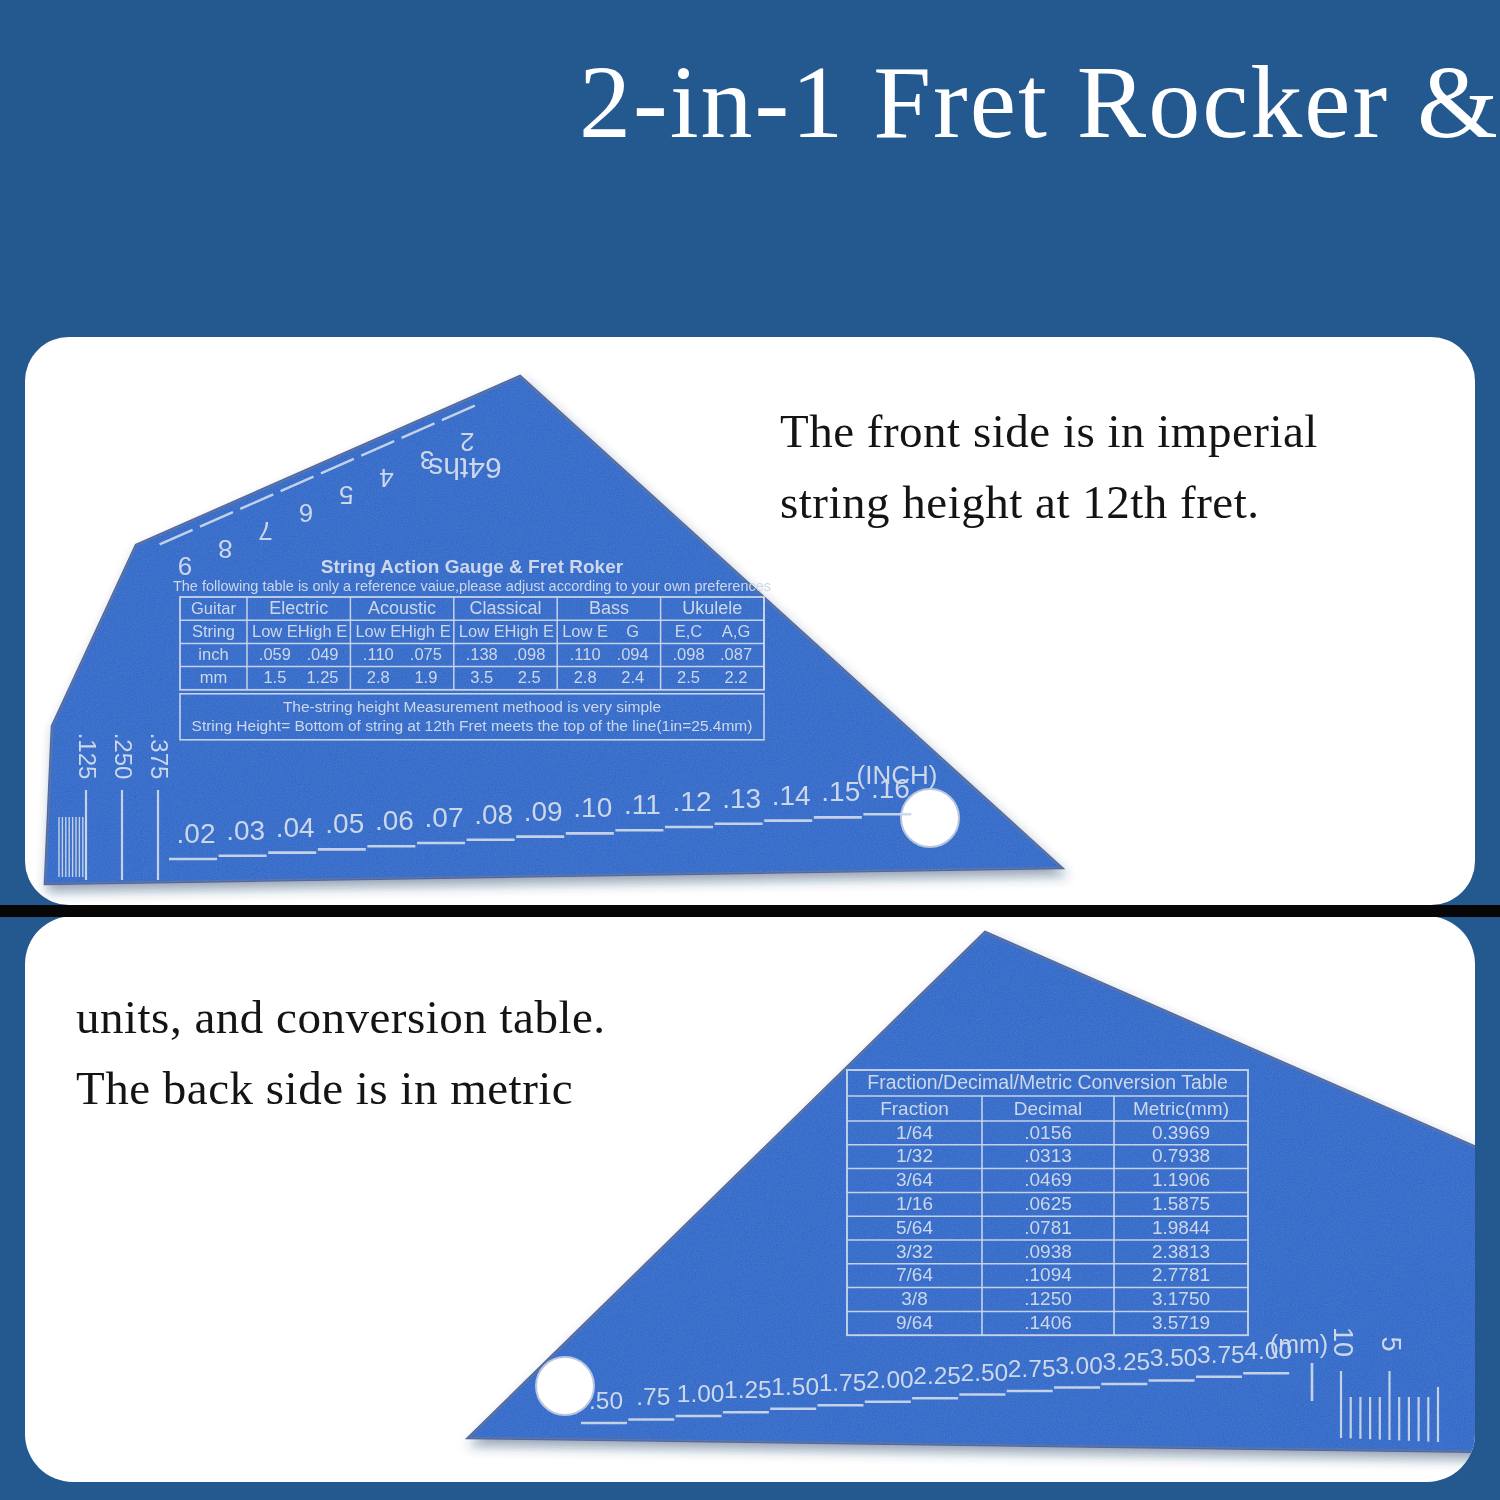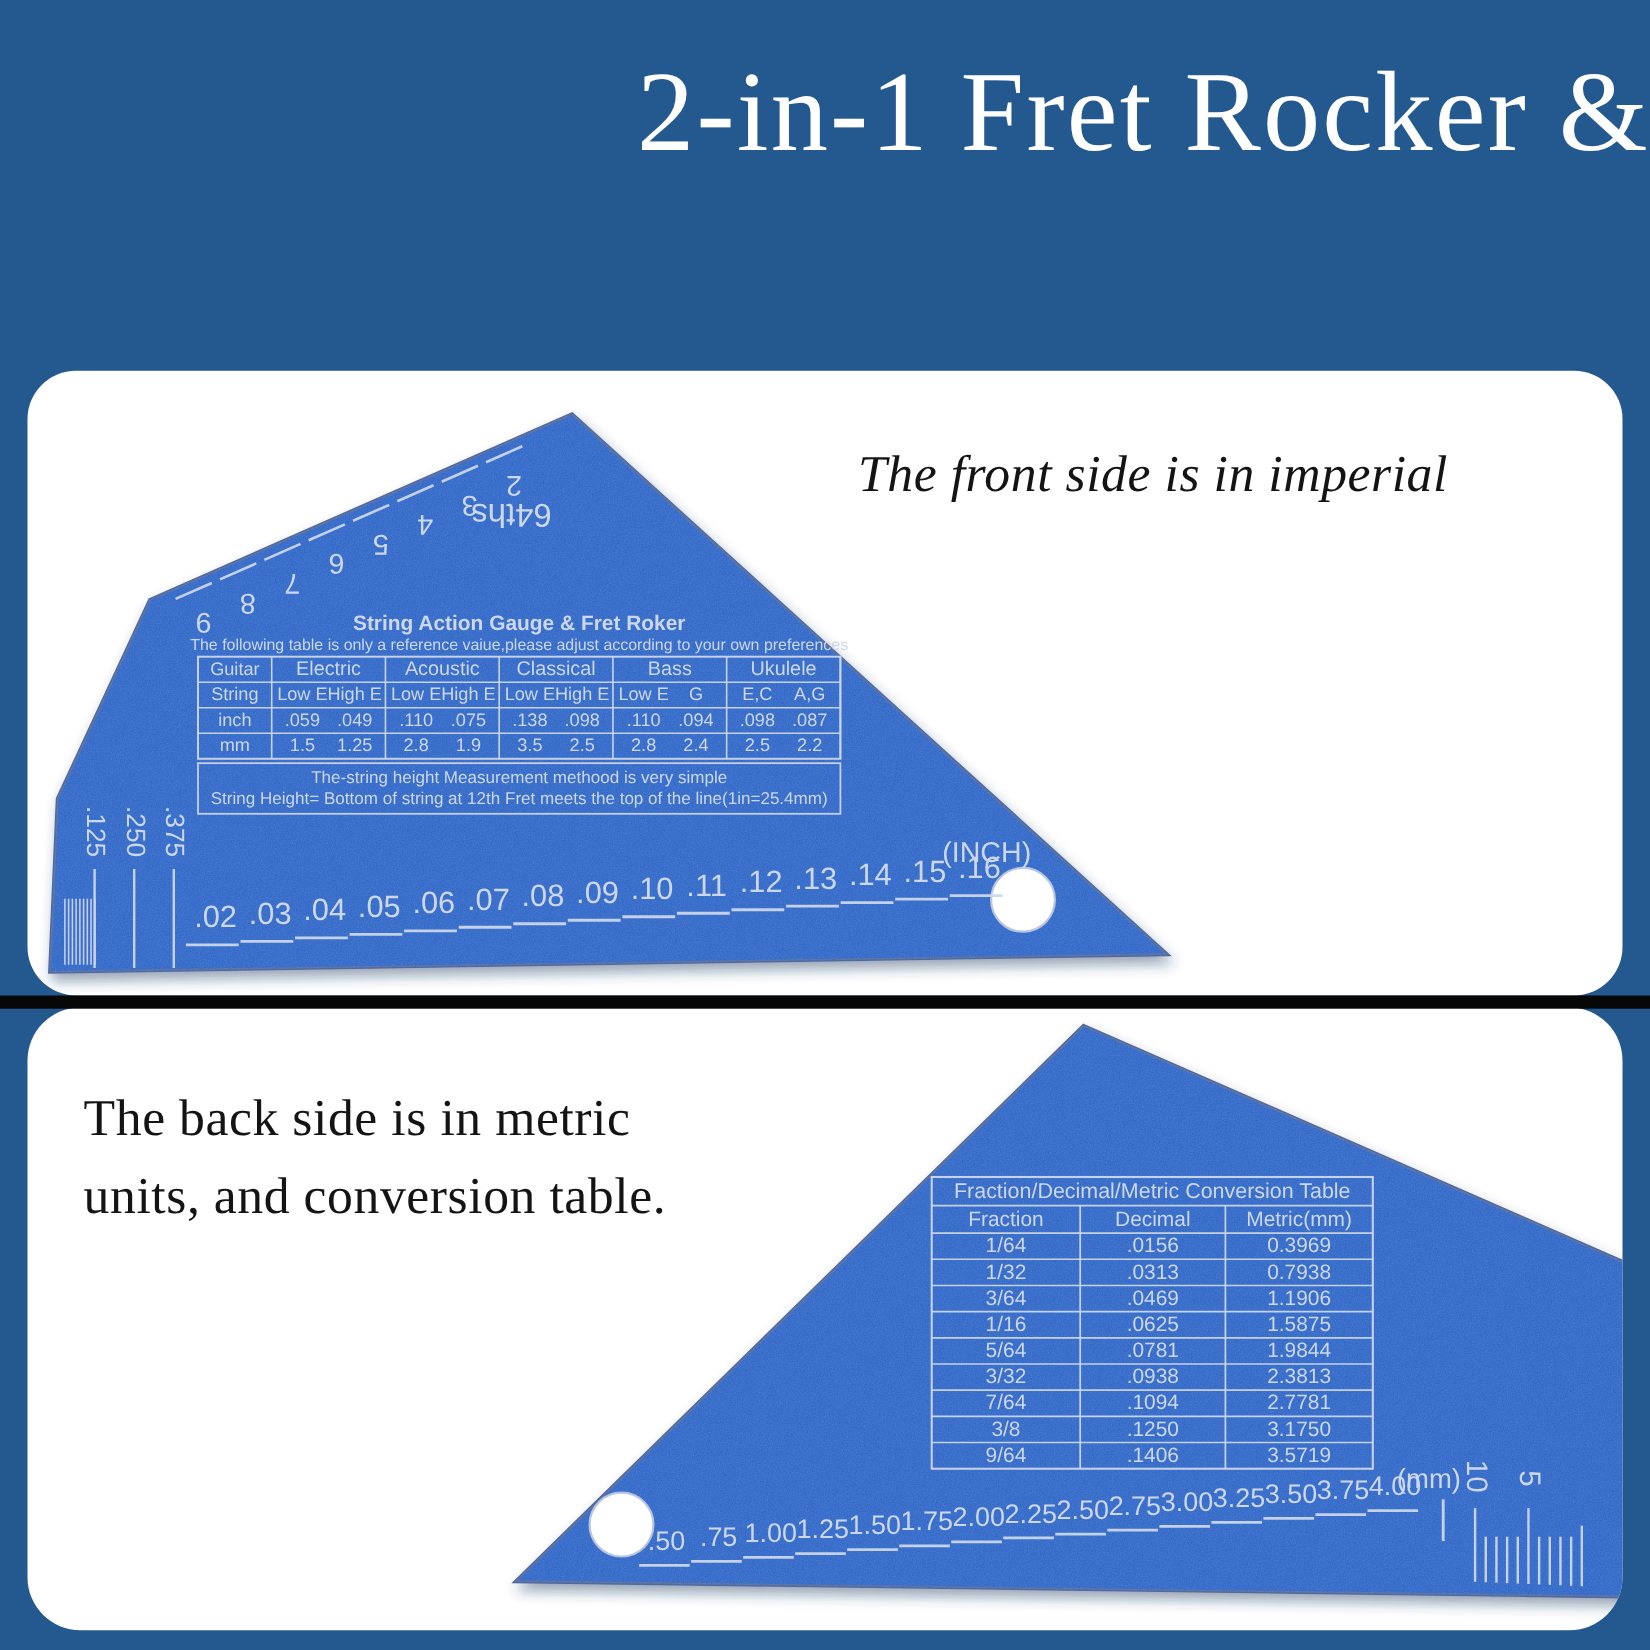--- a/index.html
+++ b/index.html
@@ -4,45 +4,46 @@
 <style>
   html,body{margin:0;padding:0;}
   .stage{position:relative;width:1500px;height:1500px;overflow:hidden;font-family:"Liberation Serif",serif;}
   .title-block{position:absolute;top:48px;left:0;width:100%;text-align:right;color:#ffffff;
     font-size:104px;line-height:1.03;letter-spacing:2px;font-weight:400;}
   .panel{position:absolute;left:25px;width:1450px;background:#ffffff;border-radius:44px;}
   .panel-front{top:337px;height:568px;}
   .panel-back{top:916px;height:566px;border-radius:48px;}
   .divider{position:absolute;left:0;top:905px;width:1500px;height:12px;}
   .desc{position:absolute;color:#141414;font-size:47px;line-height:1.52;letter-spacing:0.5px;}
-  .desc-front{left:780px;top:396px;width:690px;font-style:italic;}
+  .desc-front{left:780px;top:396px;width:690px;}
   .desc-back{left:76px;top:982px;width:660px;}
   svg.overlay{position:absolute;left:0;top:0;pointer-events:none;}
   text{font-family:"Liberation Sans",sans-serif;}
 </style>
 </head>
 <body>
 
 <div class="stage" style="background: rgb(36, 89, 143);">
 
   <header class="title-block" style="color: rgb(255, 255, 255);">
     <div>2-in-1 Fret Rocker &amp;</div>
   </header>
 
   <section class="panel panel-front" style="background: rgb(255, 255, 255);"></section>
   <section class="panel panel-back" style="background: rgb(255, 255, 255);"></section>
   <div class="divider" style="background: rgb(7, 7, 7);"></div>
 
   <div class="desc desc-front" style="color: rgb(20, 20, 20);">
     <div>The front side is in imperial</div>
+    <div>string height at 12th fret.</div>
   </div>
 
   <div class="desc desc-back" style="color: rgb(20, 20, 20);">
+    <div>units, and conversion table.</div>
     <div>The back side is in metric</div>
-    <div>units, and conversion table.</div>
   </div>
 
   <svg class="overlay" id="gauges" width="1500" height="1500" viewBox="0 0 1500 1500">
     <defs>
       <filter id="gshadow" x="-10%" y="-10%" width="120%" height="125%">
         <feDropShadow dx="3" dy="7" stdDeviation="6" flood-color="#1b3a63" flood-opacity="0.45"></feDropShadow>
       </filter>
       <filter id="speckle">
         <feTurbulence type="fractalNoise" baseFrequency="0.85" numOctaves="2" stitchTiles="stitch" result="t"></feTurbulence>
         <feColorMatrix in="t" type="matrix" values="0 0 0 0 1  0 0 0 0 1  0 0 0 0 1  0 0 0 1 0" result="w"></feColorMatrix>

